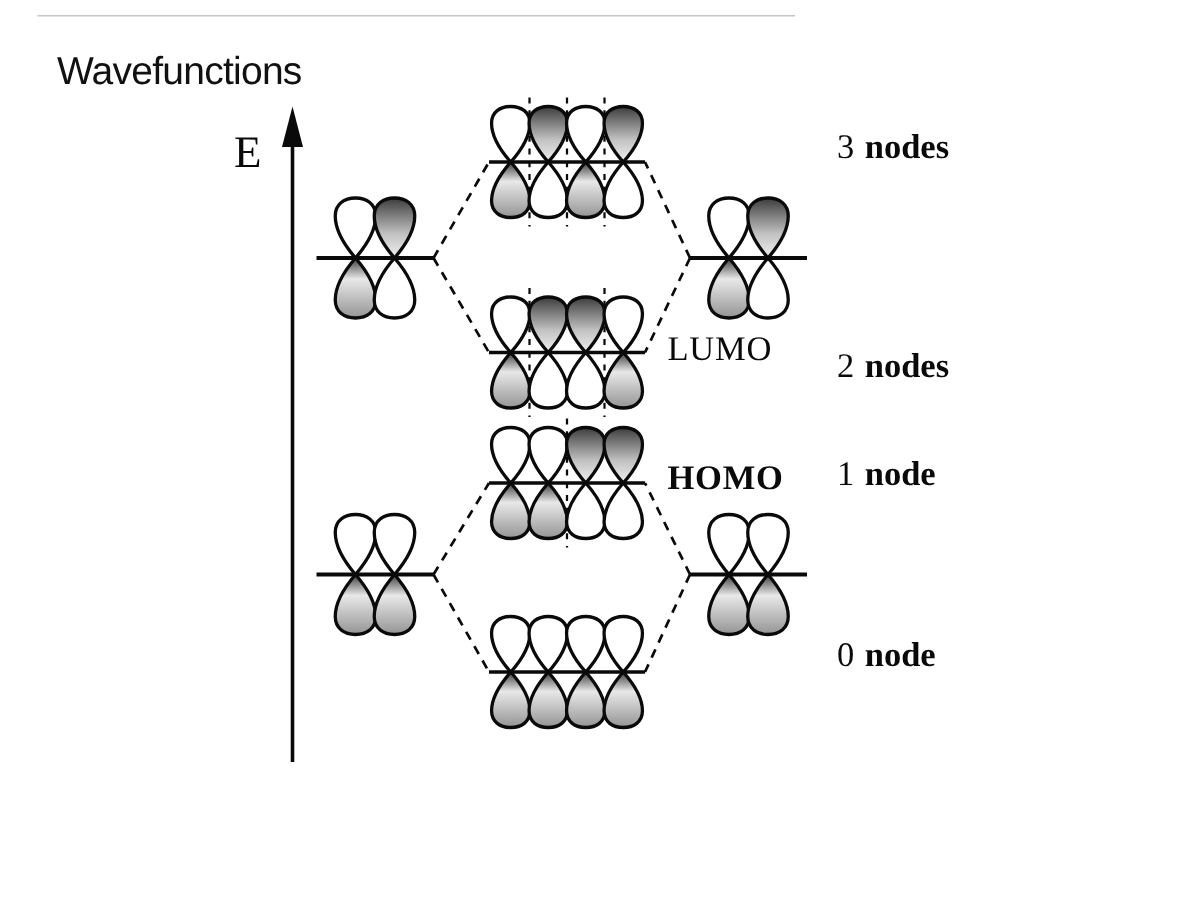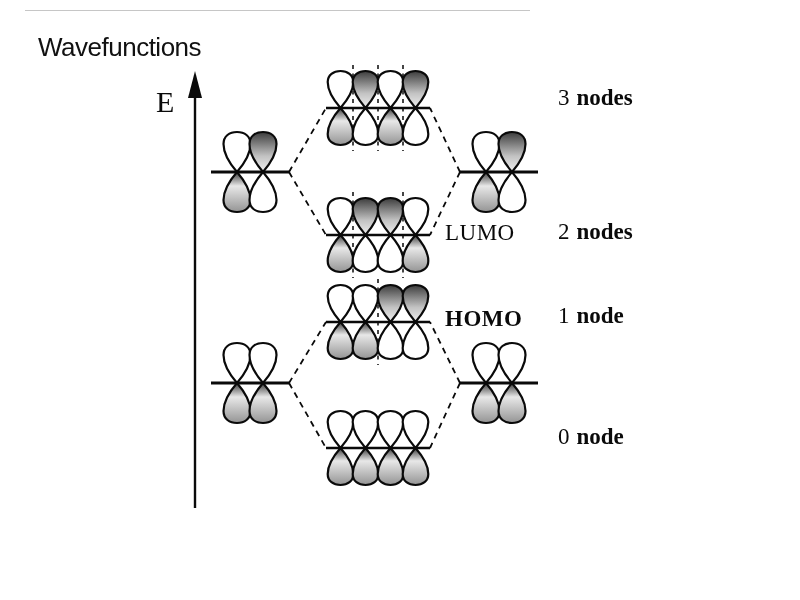--- a/index.html
+++ b/index.html
@@ -158,21 +158,21 @@
         <path d="M0,0 C-8.831999999999999,9.99 -12.8,18.5 -12.8,25.9 C-12.8,33.300000000000004 -7.040000000000001,37 0,37 C7.040000000000001,37 12.8,33.300000000000004 12.8,25.9 C12.8,18.5 8.831999999999999,9.99 0,0 Z" fill="url(#gBot)" stroke="#0a0a0a" stroke-width="2.2" stroke-linejoin="round"></path>
       </g>
     </svg>
 
   <div class="frontier lumo">LUMO</div>
   <div class="frontier homo">HOMO</div>
 
   <div class="node-label" style="top:86px">
     <span>3</span><b>nodes</b>
   </div>
-  <div class="node-label" style="top:220px">
+  <div class="node-label" style="top:232px">
     <span>2</span><b>nodes</b>
   </div>
   <div class="node-label" style="top:304px">
     <span>1</span><b>node</b>
   </div>
   <div class="node-label" style="top:425px">
     <span>0</span><b>node</b>
   </div>
 </div>
 

